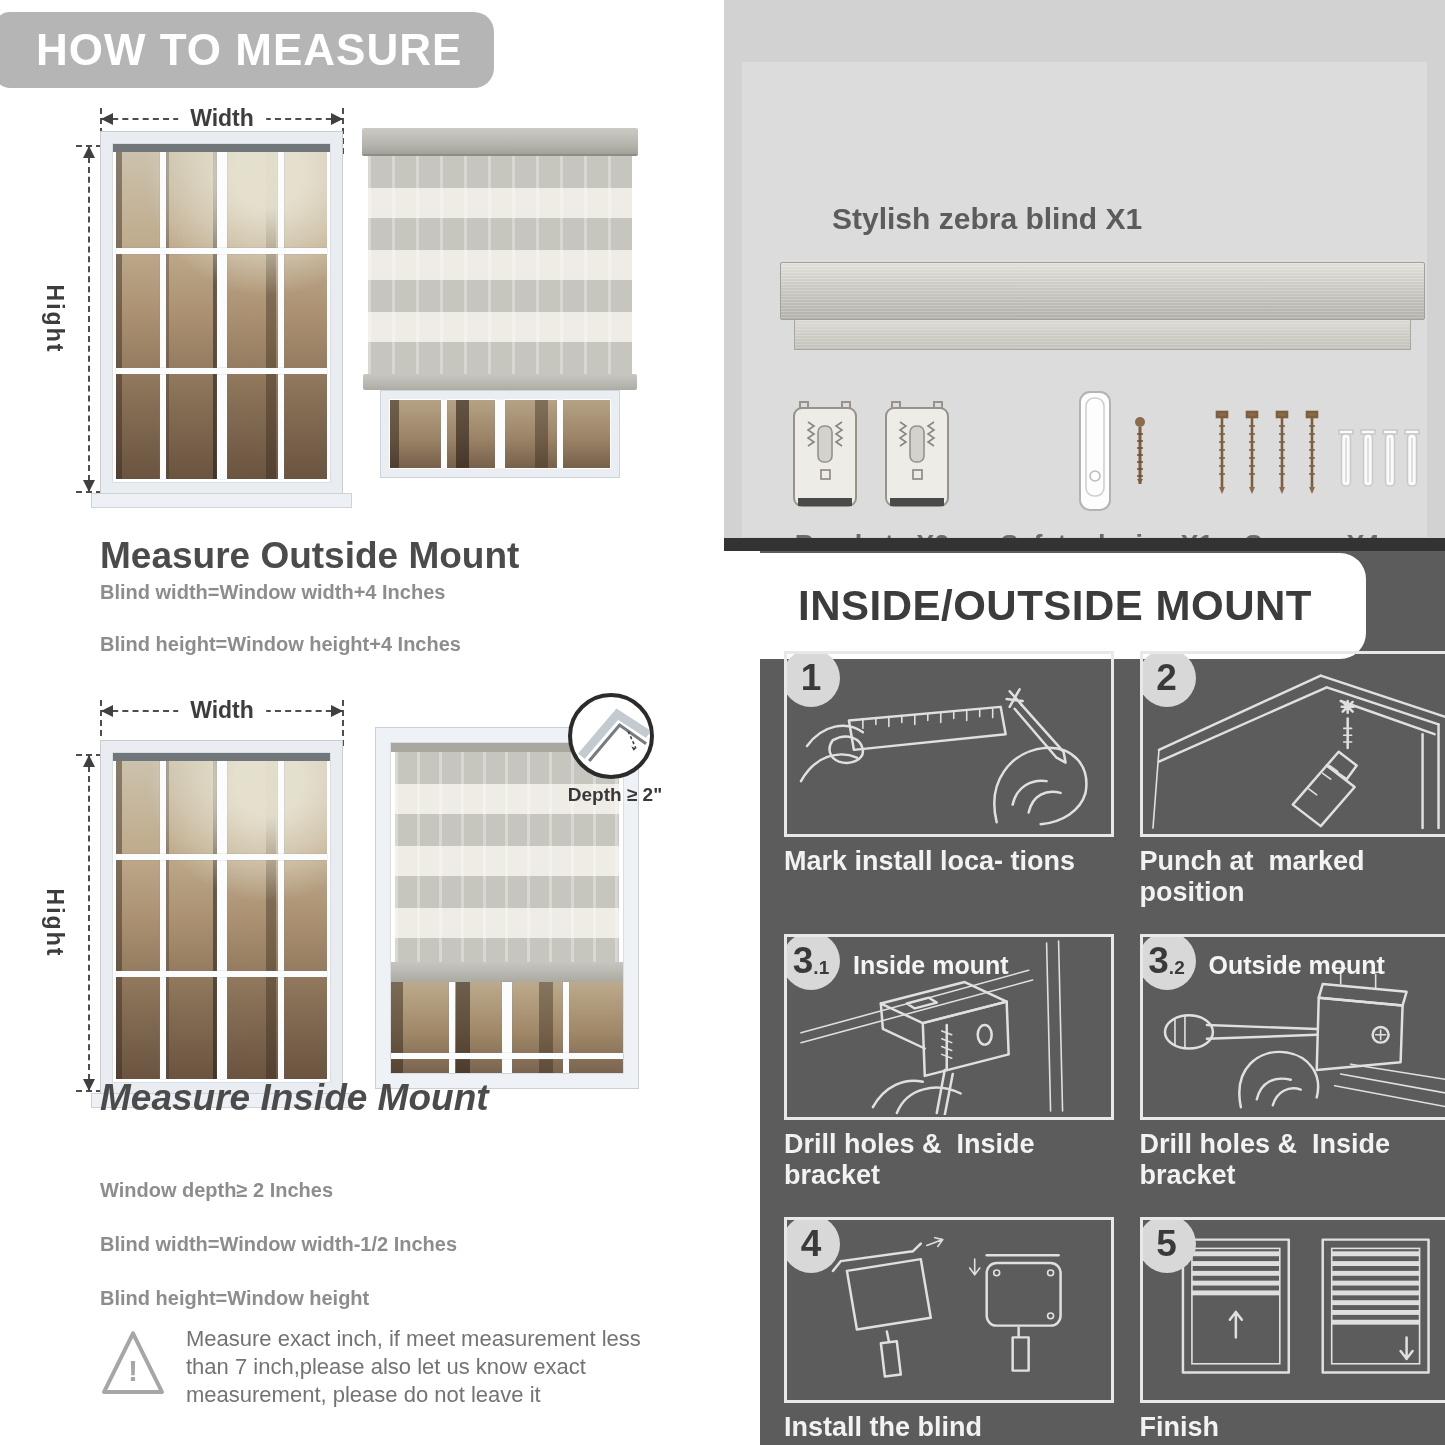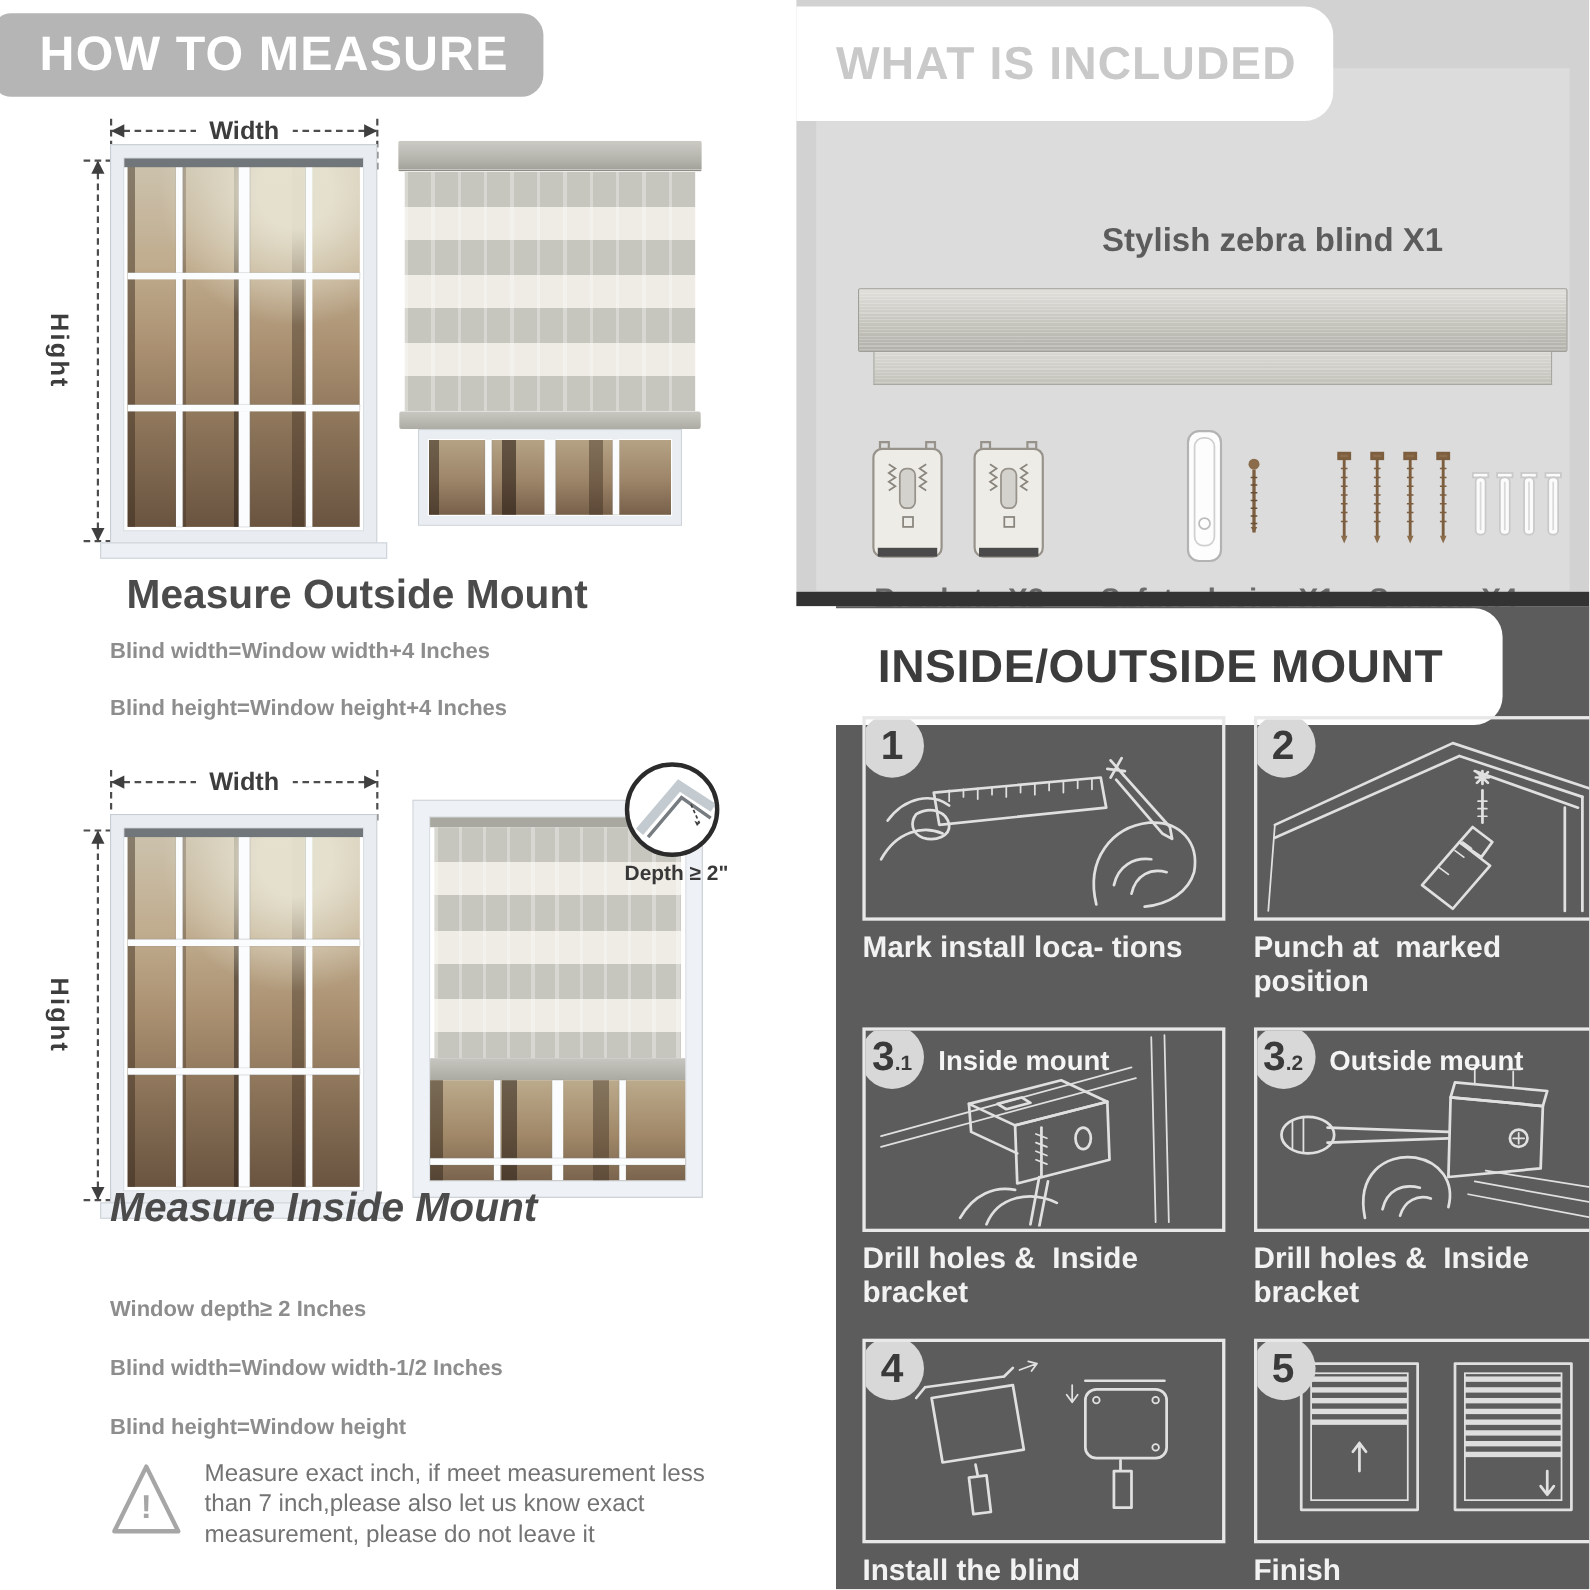--- a/index.html
+++ b/index.html
@@ -97,21 +97,21 @@
     font-size:30px;font-weight:700;color:#a6a6a6;}
   .warn-text{position:absolute;left:186px;top:1325px;font-size:22px;color:#737373;line-height:28px;}
 
   
   .sec-included{position:absolute;left:724px;top:0;width:721px;height:551px;background:#d2d2d2;}
   .inc-panel{position:absolute;left:18px;right:18px;top:62px;bottom:14px;background:#dcdcdc;}
   .inc-shadow{position:absolute;left:0;right:0;bottom:0;height:13px;background:#333333;}
   .hdr-included{position:absolute;left:0;top:6px;width:488px;height:104px;background:#ffffff;
     border-radius:0 26px 26px 0;display:flex;align-items:center;padding-left:36px;
     font-size:42px;font-weight:700;color:#c9c9c9;letter-spacing:1px;z-index:2;}
-  .inc-title{position:absolute;left:90px;top:140px;width:480px;text-align:right;
+  .inc-title{position:absolute;left:90px;top:140px;width:480px;text-align:left;
     font-size:30px;font-weight:700;color:#5c5c5c;}
   .headrail{position:absolute;left:38px;top:200px;width:645px;height:92px;}
   .hr-main{position:absolute;left:0;right:0;top:0;height:58px;border:1px solid #a09f98;border-radius:2px;
     background:repeating-linear-gradient(180deg, rgba(255,255,255,.22) 0 1px, rgba(0,0,0,0) 1px 3px),
       linear-gradient(180deg,#e1e0db 0%,#cccbc4 40%,#b1b0a9 100%);}
   .hr-sub{position:absolute;left:14px;right:14px;top:58px;height:30px;border:1px solid #a8a7a0;border-top:none;
     background:repeating-linear-gradient(180deg, rgba(255,255,255,.2) 0 1px, rgba(0,0,0,0) 1px 3px),
       linear-gradient(180deg,#dad9d3 0%,#c2c1ba 100%);}
   .part-svg{position:absolute;}
   .inc-label{position:absolute;top:468px;font-size:27px;font-weight:700;color:#6b6b6b;text-align:center;}
@@ -178,21 +178,21 @@
       <div class="b-fabric"></div>
       <div class="b-rail-bot"></div>
       <div class="b-peek">
         <div class="pphoto"></div>
         <i class="m v" style="left:25%;"></i>
         <i class="m v vc" style="left:calc(50% - 5px);"></i>
         <i class="m v" style="left:74%;"></i>
       </div>
     </div>
 
-    <div class="h2" style="left:100px;top:520px;margin-left:15px;">Measure Outside Mount</div>
+    <div class="h2" style="left:100px;top:535px;">Measure Outside Mount</div>
     <div class="bline" style="left:100px;top:581px;">Blind width=Window width+4 Inches</div>
     <div class="bline" style="left:100px;top:633px;">Blind height=Window height+4 Inches</div>
 
     <div class="dim-h" style="left:100px;top:700px;width:244px;">
       <i class="tick t-l"></i>
       <i class="tick t-r"></i>
       <i class="dline"></i>
       <i class="a-l"></i>
       <i class="a-r"></i>
       <span class="dlabel">Width</span>
@@ -343,23 +343,20 @@
               <rect x="-7" y="20" width="14" height="4"></rect>
               <rect x="-4.5" y="24" width="9" height="52" rx="4"></rect>
               <path d="M0 28 V72" stroke="#d9d9d9" fill="none"></path>
             </g>
         </g>
       </svg>
 
       <div class="inc-label" style="left:10px;width:240px;">Brackets X2</div>
       <div class="inc-label" style="left:250px;width:230px;">Safety device X1</div>
       <div class="inc-label" style="left:460px;width:220px;">Screws X4</div>
-    </div>
-    <div class="hdr-included">
-      <span>WHAT IS INCLUDED</span>
     </div>
     <div class="inc-shadow"></div>
   </section>
 
   <section class="sec-mount">
     <div class="hdr-mount">
       <span>INSIDE/OUTSIDE MOUNT</span>
     </div>
 
     <div class="steps">

